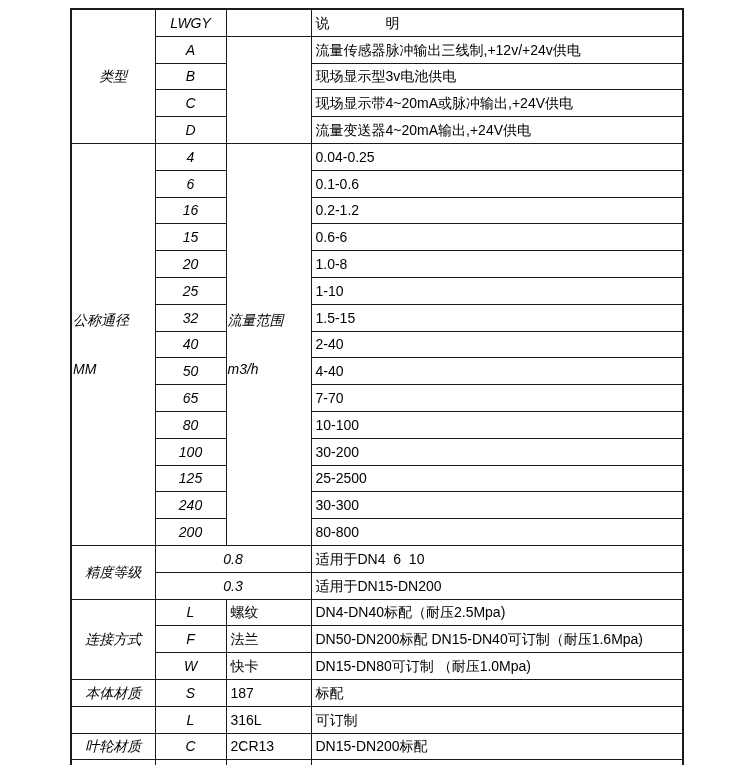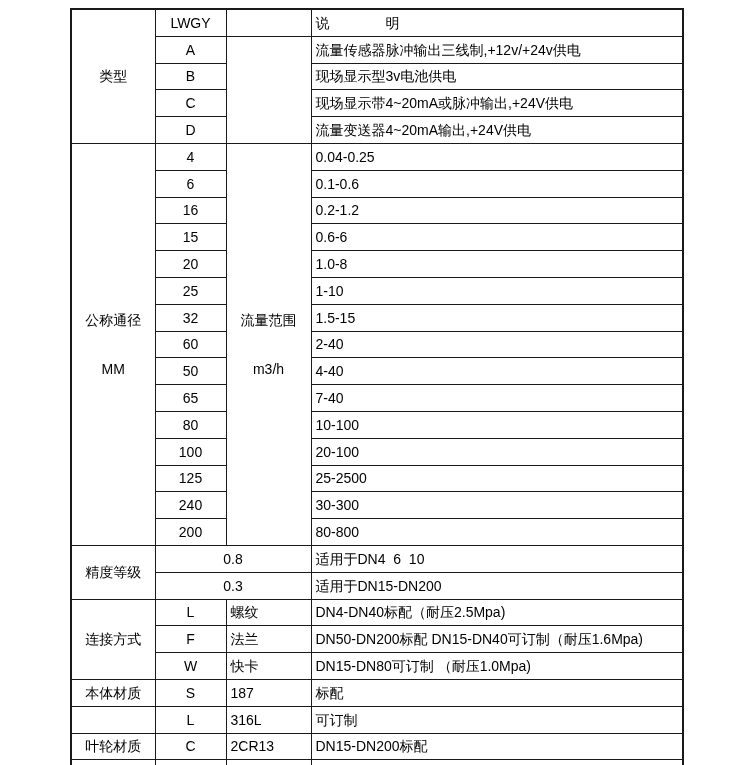--- a/index.html
+++ b/index.html
@@ -28,23 +28,24 @@
     font-size: 14px;
     line-height: 1.15;
     padding: 0 2px 0 4px;
     overflow: hidden;
     white-space: pre-wrap;
     vertical-align: middle;
   }
   table.spec td.c {
     text-align: center;
     padding: 0 1px;
+    font-style: italic;
   }
   .two-line div {
-    text-align: center;
+    text-align: left;
     line-height: 1.2;
   }
 </style>
 </head>
 <body>
 
 <div class="table-wrap">
   <table class="spec">
     <colgroup>
       <col style="width:84px">
@@ -108,38 +109,38 @@
     </tr>
     <tr>
       <td class="c">25</td>
       <td>1-10</td>
     </tr>
     <tr>
       <td class="c">32</td>
       <td>1.5-15</td>
     </tr>
     <tr>
-      <td class="c">60</td>
+      <td class="c">40</td>
       <td>2-40</td>
     </tr>
     <tr>
       <td class="c">50</td>
       <td>4-40</td>
     </tr>
     <tr>
       <td class="c">65</td>
-      <td>7-40</td>
+      <td>7-70</td>
     </tr>
     <tr>
       <td class="c">80</td>
       <td>10-100</td>
     </tr>
     <tr>
       <td class="c">100</td>
-      <td>20-100</td>
+      <td>30-200</td>
     </tr>
     <tr>
       <td class="c">125</td>
       <td>25-2500</td>
     </tr>
     <tr>
       <td class="c">240</td>
       <td>30-300</td>
     </tr>
     <tr>

